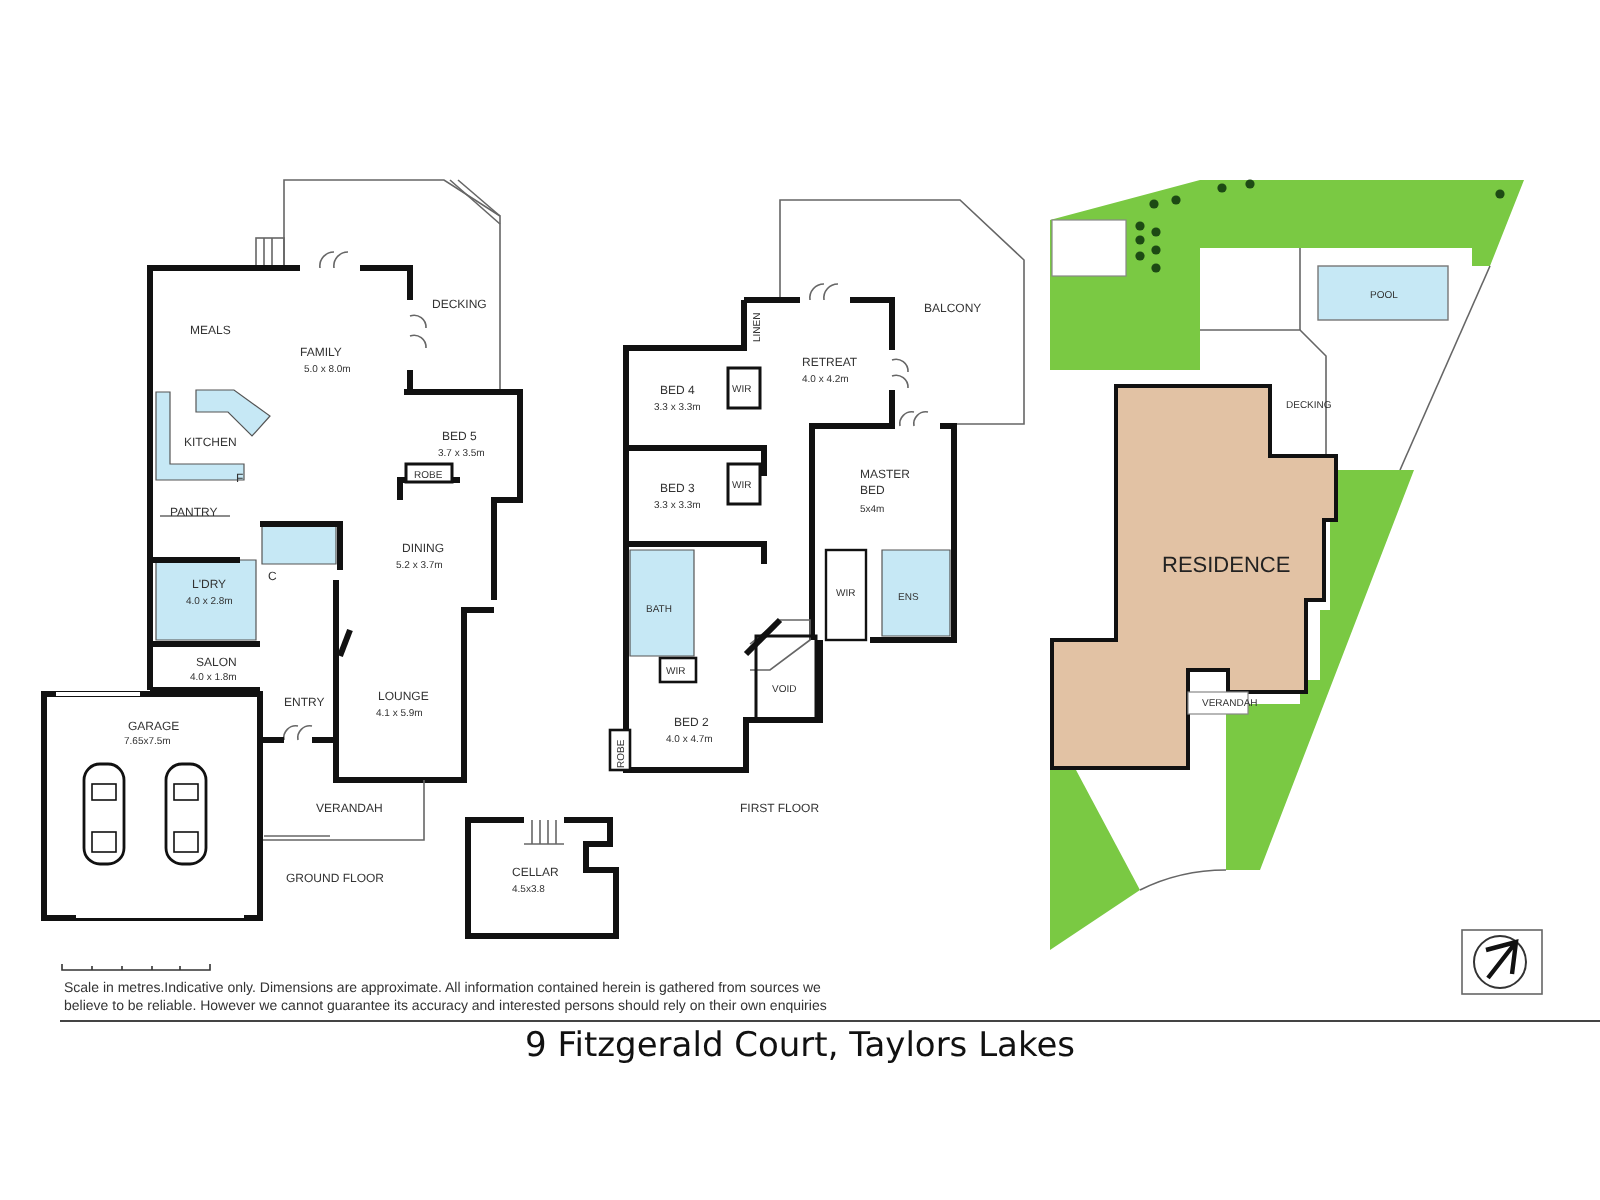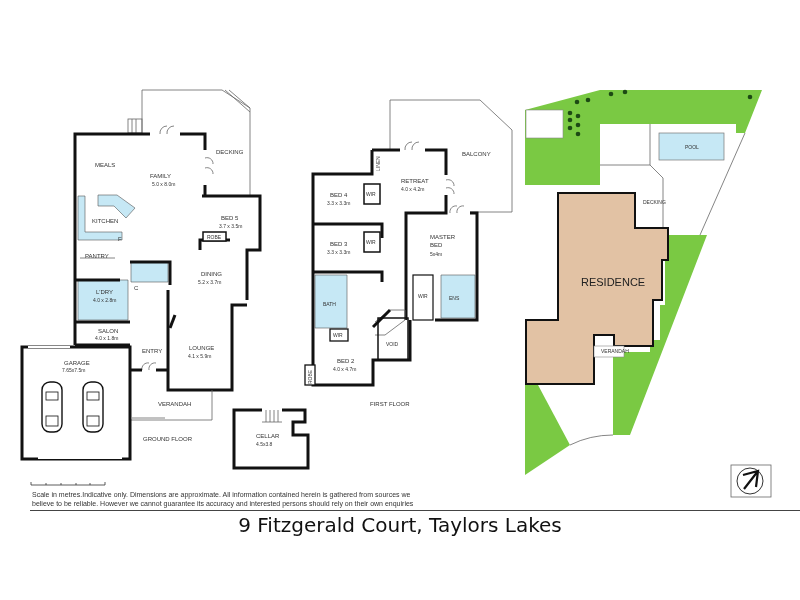--- a/index.html
+++ b/index.html
@@ -6,21 +6,21 @@
   body{width:800px;height:600px;position:relative;overflow:hidden;font-family:"Liberation Sans",sans-serif;color:#222;}
   svg{position:absolute;left:0;top:0;}
   .lbl{font-family:"Liberation Sans",sans-serif;font-size:6px;fill:#333;}
   .lbl-sm{font-family:"Liberation Sans",sans-serif;font-size:5px;fill:#333;}
   .lbl-big{font-family:"Liberation Sans",sans-serif;font-size:11px;fill:#222;}
   .wall{stroke:#111;stroke-width:3;fill:none;}
   .thin{stroke:#666;stroke-width:0.8;fill:none;}
   .wet{fill:#c6e8f5;stroke:#555;stroke-width:0.6;}
   .disclaimer{position:absolute;left:32px;top:490px;width:500px;font-size:7px;line-height:9px;color:#333;}
   .rule{position:absolute;left:30px;top:510px;width:770px;height:1px;background:#444;}
-  .address{position:absolute;left:0;top:513px;width:800px;text-align:center;font-family:"DejaVu Sans",sans-serif;font-size:20px;color:#111;}
+  .address{position:absolute;left:0;top:513px;width:800px;text-align:center;font-family:"DejaVu Sans",sans-serif;font-size:17px;color:#111;}
 </style>
 </head>
 <body>
 
 <svg width="800" height="600" viewBox="0 0 800 600">
 
   <g>
 
     <polyline class="thin" points="142,133 142,90 222,90 250,108 250,195"></polyline>
     <line class="thin" x1="225" y1="90" x2="250" y2="112"></line>

